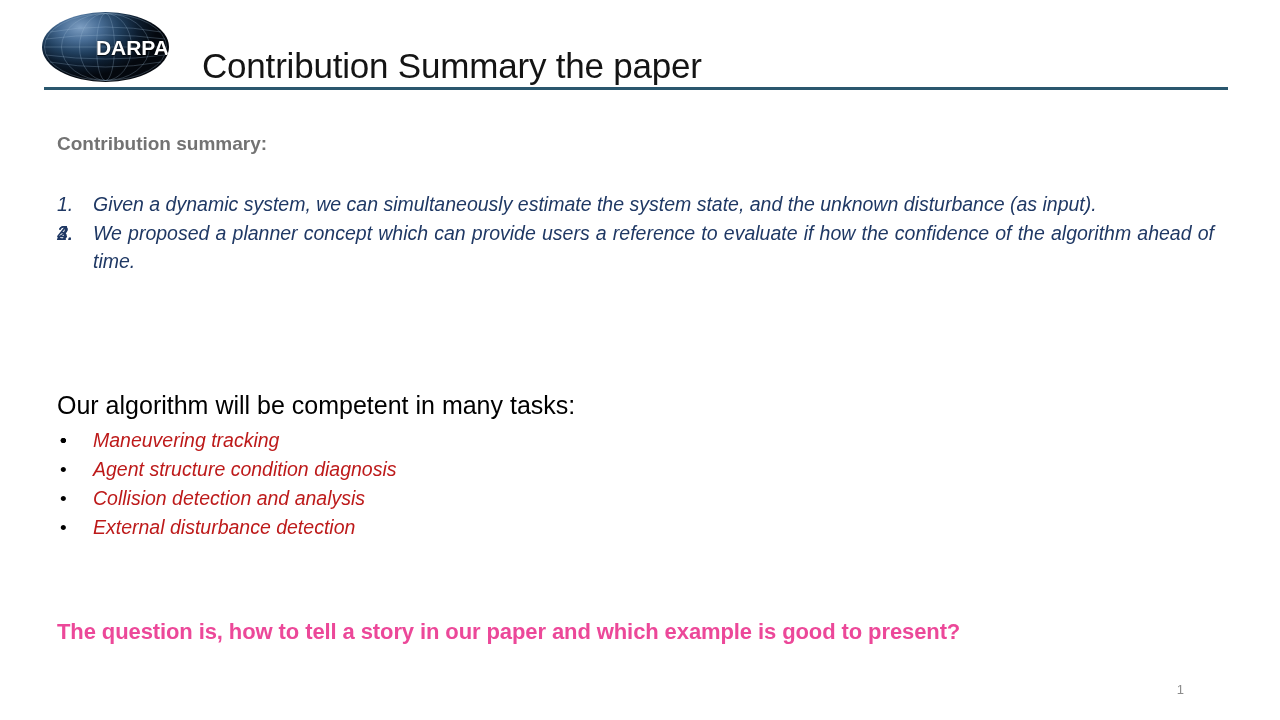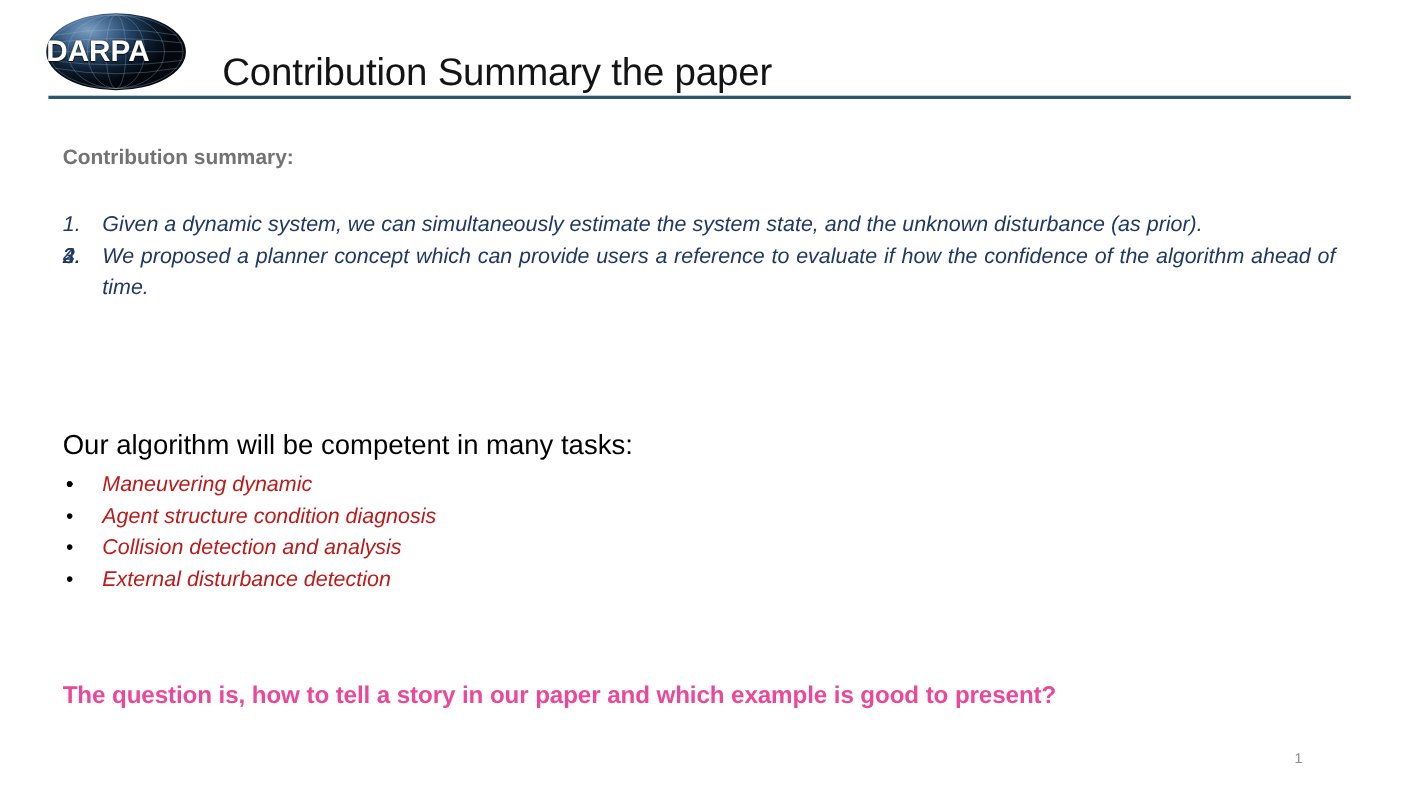--- a/index.html
+++ b/index.html
@@ -37,28 +37,28 @@
     background:
       radial-gradient(ellipse 60% 70% at 30% 22%, #7d9ec2 0%, #4a6f97 26%, #21405f 52%, #0c1c2e 76%, #04080e 100%);
     overflow: hidden;
   }
   .darpa-logo .globe-lines {
     position: absolute;
     inset: 0;
   }
   .darpa-logo .wordmark {
     position: absolute;
-    left: 0;
+    left: 12px;
     right: 0;
     top: 50%;
     transform: translateY(-50%);
-    text-align: left;
+    text-align: right;
     font-family: "Liberation Sans", sans-serif;
     font-weight: bold;
-    font-size: 27px;
+    font-size: 21px;
     letter-spacing: 0px;
     color: #ffffff;
     text-shadow: 0 1px 1px rgba(0,0,0,0.75), 0 0 2px rgba(0,0,0,0.6);
     line-height: 1;
   }
   .slide-title {
     position: absolute;
     left: 202px;
     top: 22px;
     font-family: "Liberation Sans", sans-serif;
@@ -217,21 +217,21 @@
     <div class="header-rule"></div>
   </div>
 
   <div class="body-area">
 
     <div class="section-head" style="top:36px;">Contribution summary:</div>
 
     <div class="num-list">
       <div class="num-item">
         <span class="num">1.</span>
-        <span>Given a dynamic system, we can simultaneously estimate the system state, and the unknown disturbance (as prior).</span>
+        <span>Given a dynamic system, we can simultaneously estimate the system state, and the unknown disturbance (as input).</span>
       </div>
       <div class="num-item no-justify">
         <span class="num">2.</span>
       </div>
       <div class="num-item no-justify">
         <span class="num">3.</span>
       </div>
       <div class="num-item">
         <span class="num">4.</span>
         <span>We proposed a planner concept which can provide users a reference to evaluate if how the confidence of the algorithm ahead of time.</span>
@@ -242,21 +242,21 @@
 
     <div class="bullet-list">
       <div class="bullet-item">
         <span class="dot">•</span>
       </div>
       <div class="bullet-item">
         <span class="dot">•</span>
       </div>
       <div class="bullet-item">
         <span class="dot">•</span>
-        <span>Maneuvering dynamic</span>
+        <span>Maneuvering tracking</span>
       </div>
       <div class="bullet-item">
         <span class="dot">•</span>
         <span>Agent structure condition diagnosis</span>
       </div>
       <div class="bullet-item">
         <span class="dot">•</span>
         <span>Collision detection and analysis</span>
       </div>
       <div class="bullet-item">

